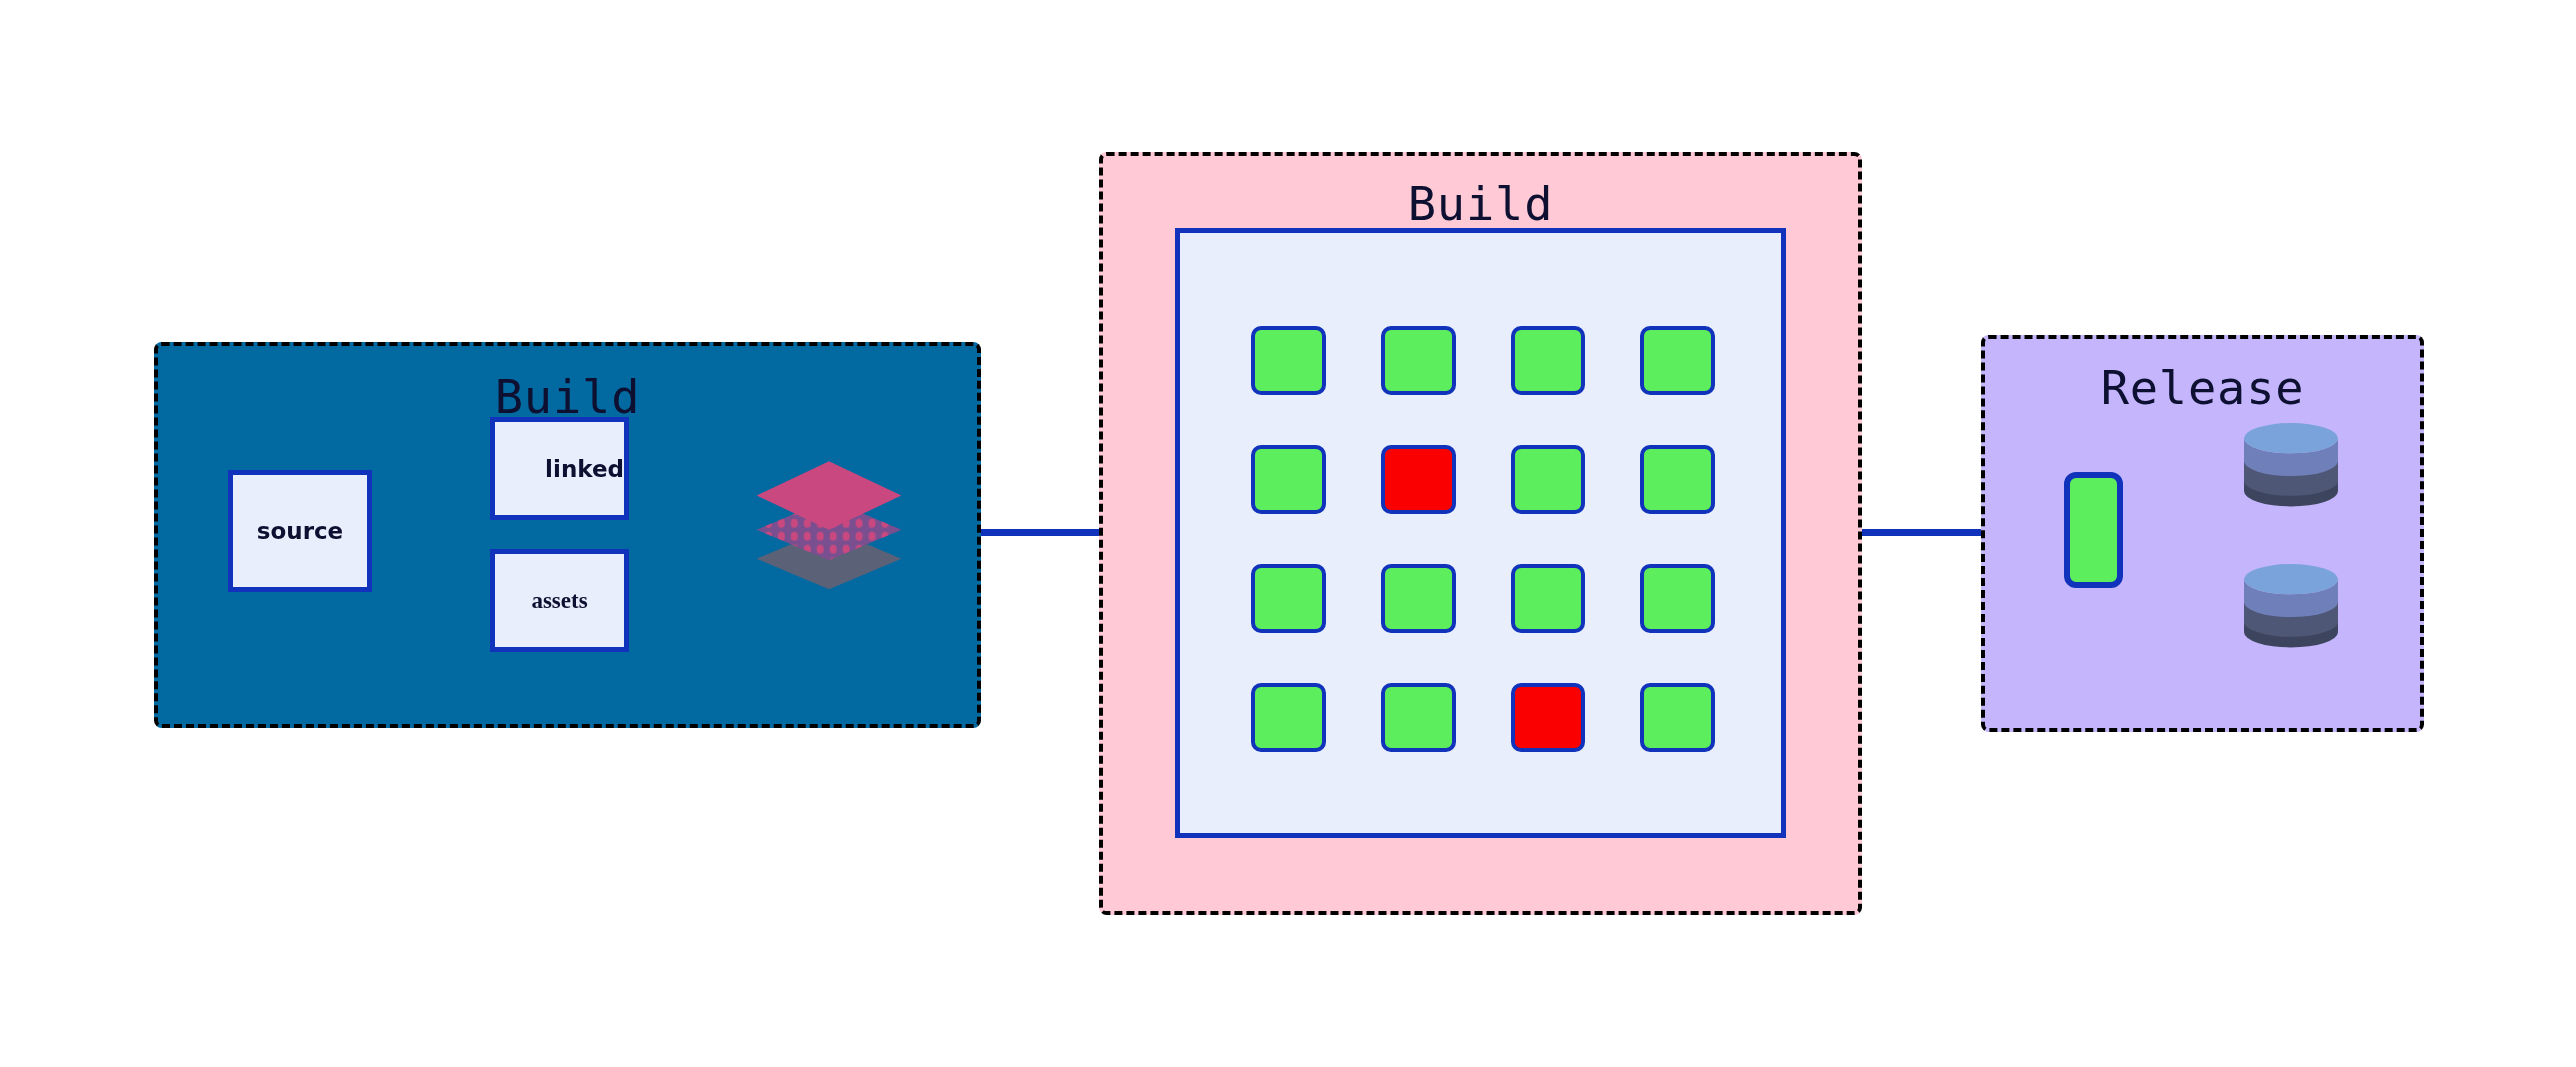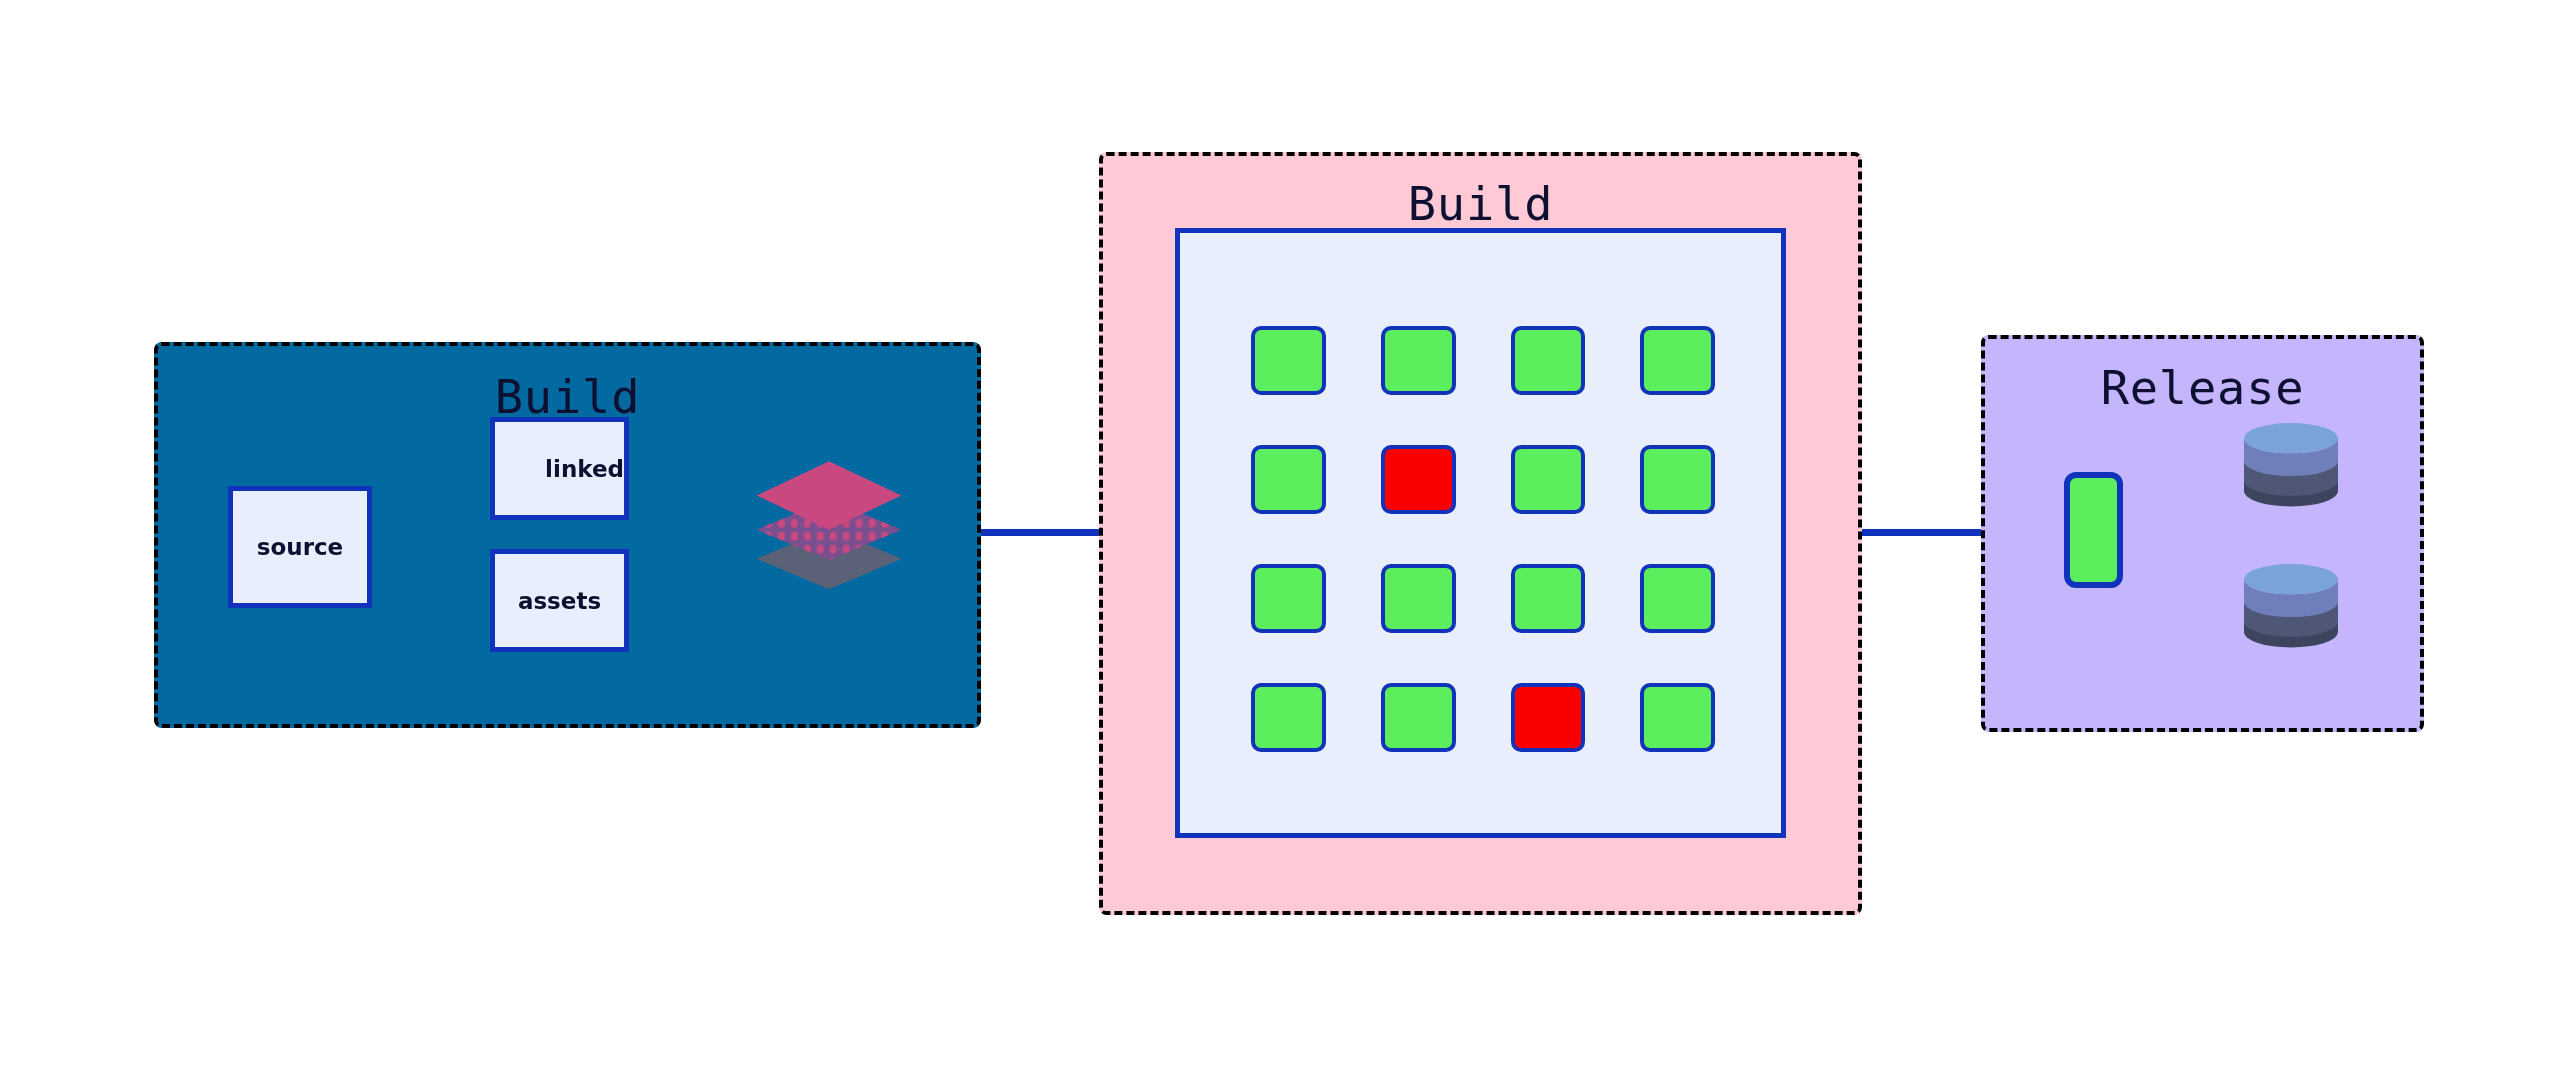--- a/index.html
+++ b/index.html
@@ -54,23 +54,23 @@
     border: 5.3px solid #1133bb;
     box-sizing: border-box;
     display: flex;
     align-items: center;
     justify-content: center;
     color: #0d1030;
     font-family: "DejaVu Sans", sans-serif;
     font-weight: bold;
     font-size: 23px;
   }
-  #node-source { left: 228px; top: 470px; width: 144px; height: 122px; margin-top: 16px; }
+  #node-source { left: 228px; top: 470px; width: 144px; height: 122px; }
   #node-linked { left: 490px; top: 417px; width: 139px; height: 103px; justify-content: flex-end; }
-  #node-assets { left: 490px; top: 549px; width: 139px; height: 103px; }
+  #node-assets { left: 490px; top: 549px; width: 139px; height: 103px; font-family: Liberation Serif, serif; }
 
   
   #layers-icon {
     position: absolute;
     left: 749px;
     top: 452px;
     width: 160px;
     height: 141px;
   }
 

